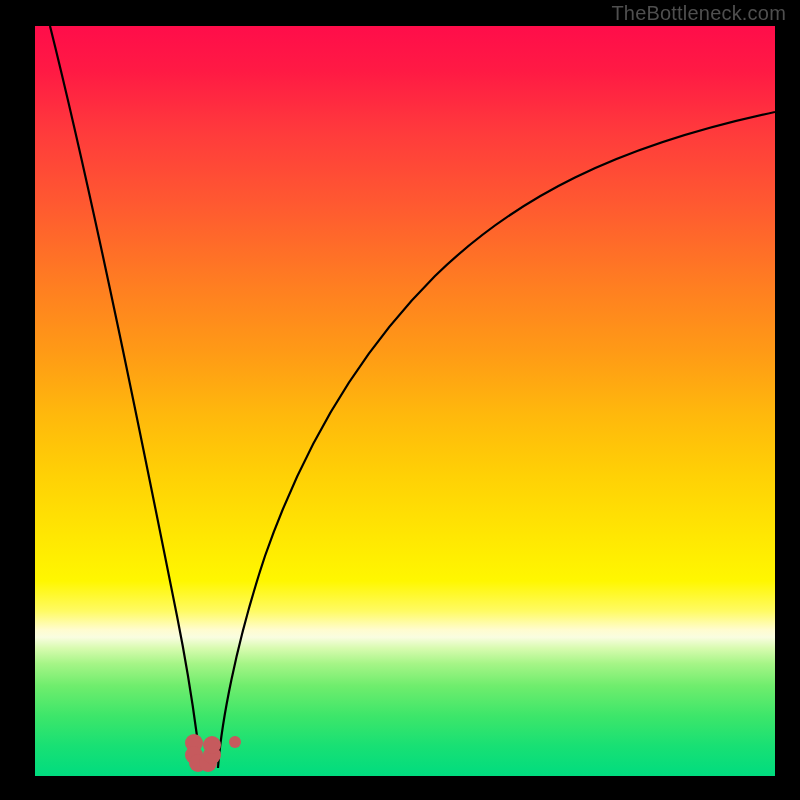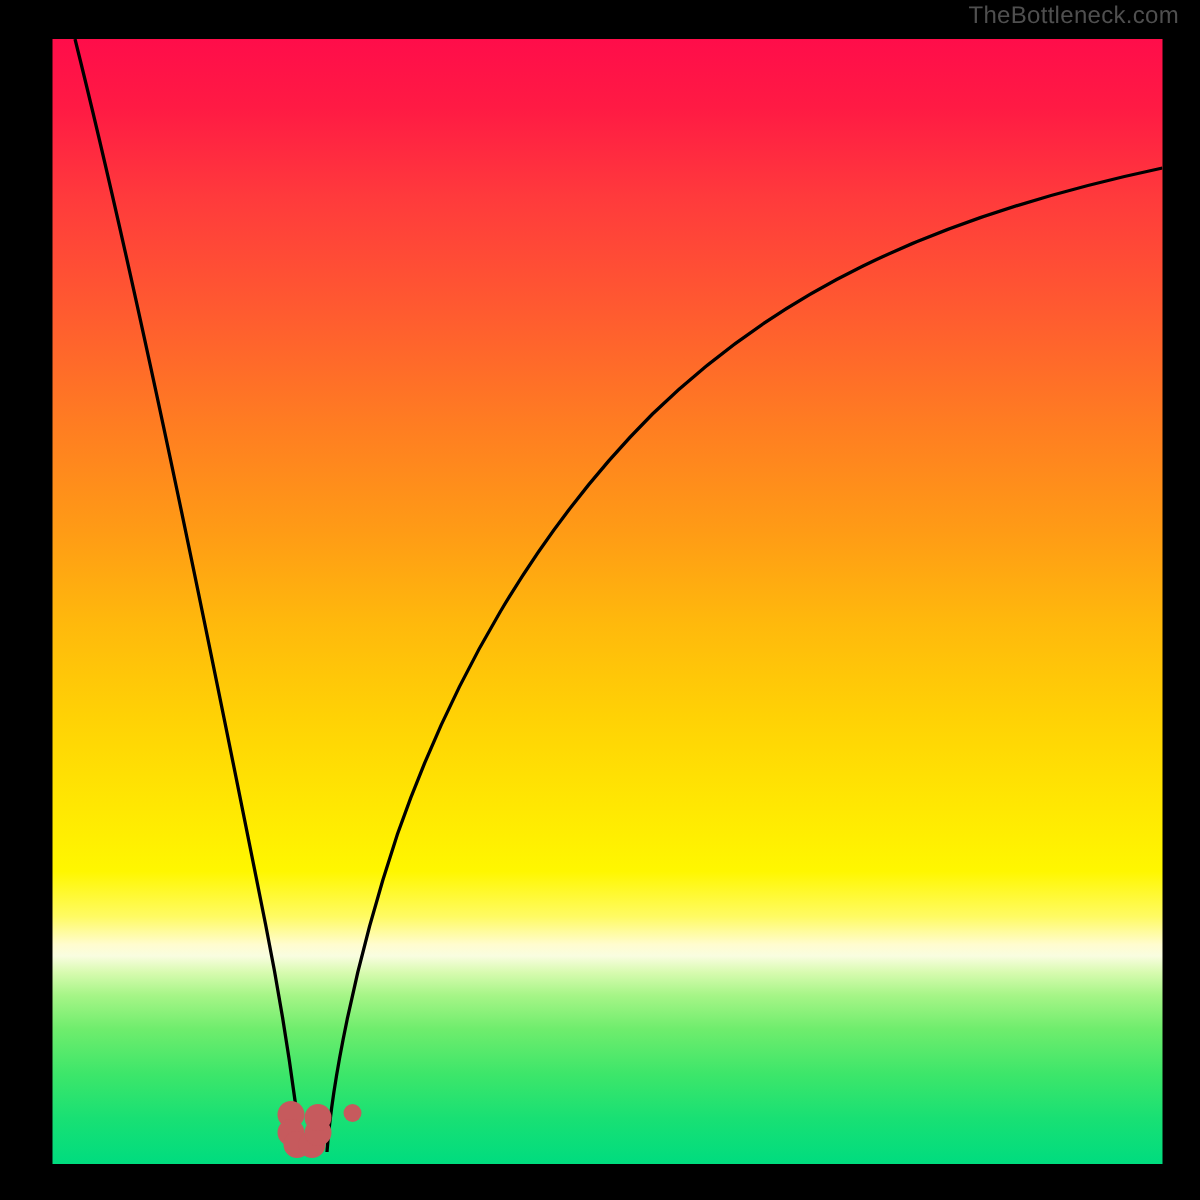--- a/index.html
+++ b/index.html
@@ -43,21 +43,21 @@
       #3de66a 92%,
       #18e074 96%,
       #00dc7f 100%
     );
   }
   .watermark {
     position: absolute;
     top: 2px;
     right: 14px;
     color: #4f4f4f;
-    font-size: 16px;
+    font-size: 20px;
     letter-spacing: 0.2px;
     font-weight: 400;
     user-select: none;
   }
   svg.curves {
     position: absolute;
     left: 0; top: 0;
     width: 740px; height: 750px;
   }
   .marker-group { position: absolute; }

